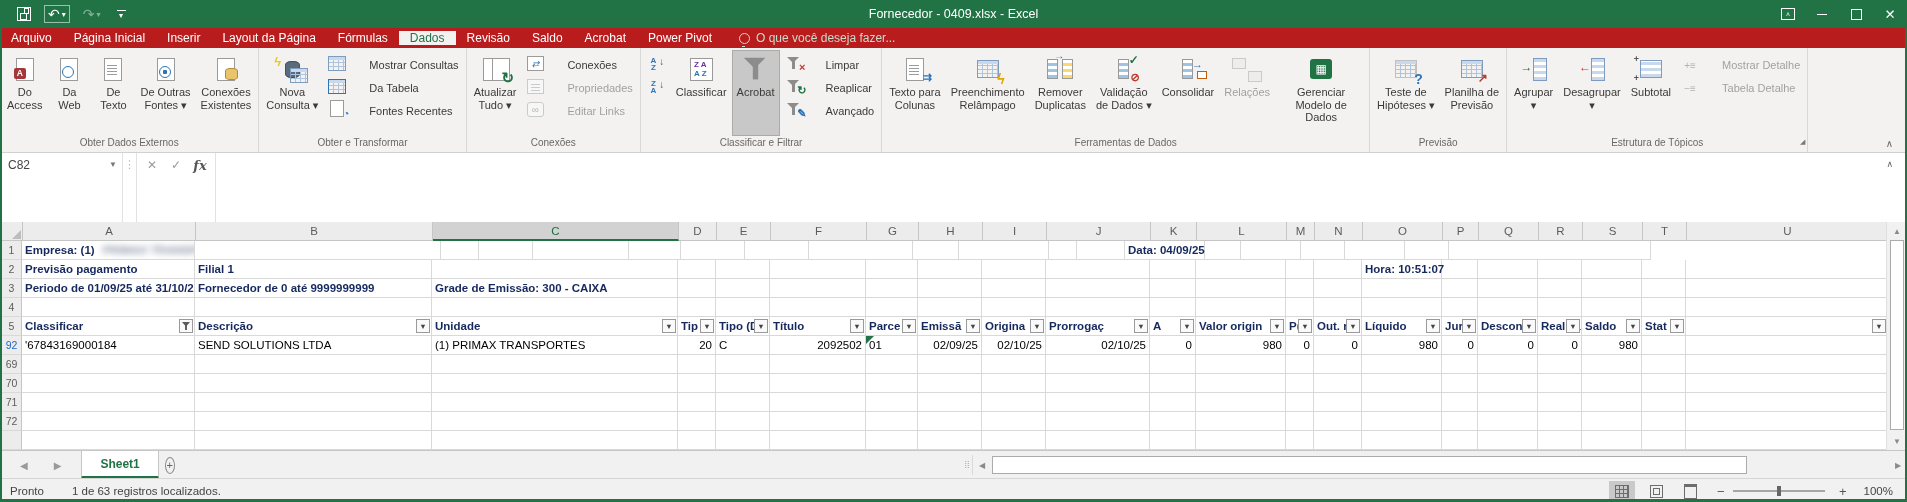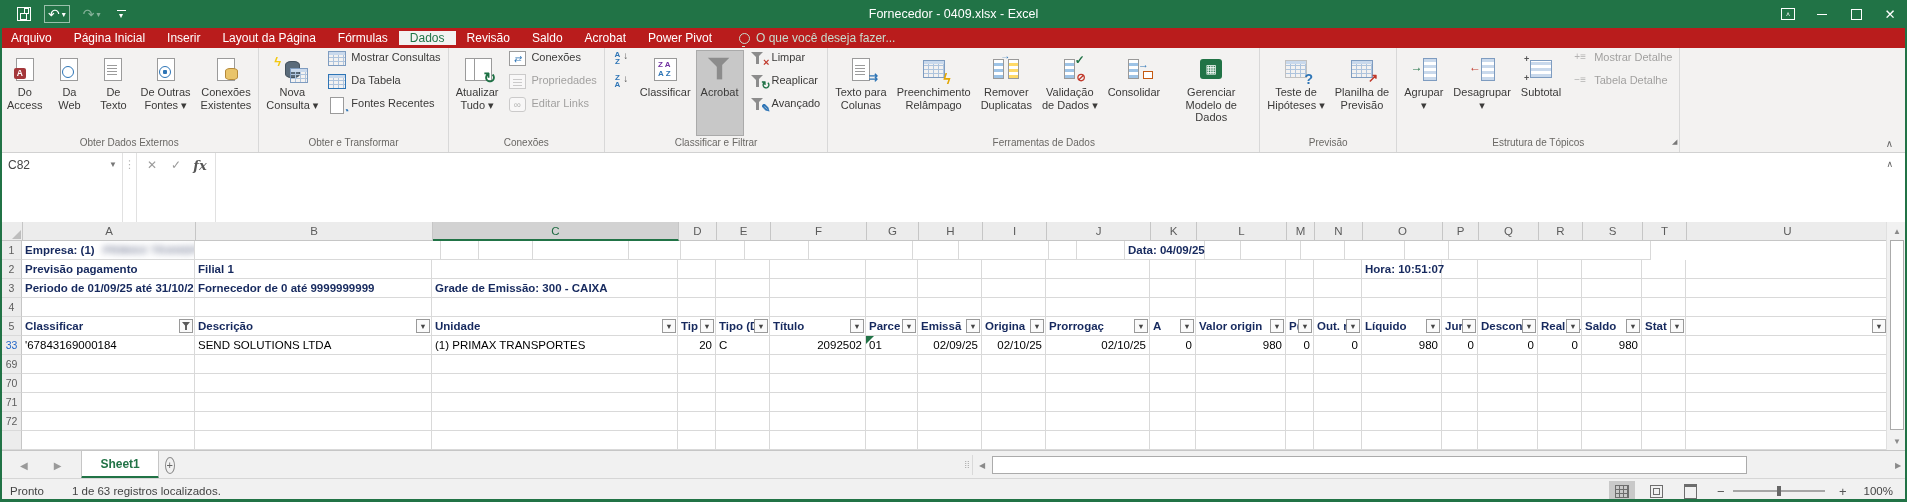--- a/index.html
+++ b/index.html
@@ -49,21 +49,21 @@
   .ritems{flex:1;display:flex;align-items:stretch;padding:2px 2px 0}
   .rglabel{height:16px;font-size:10px;color:#6a6865;text-align:center;line-height:14px;white-space:nowrap;padding:0 8px;position:relative}
   .launcher{position:absolute;right:2px;bottom:3px;font-size:7px;color:#777;font-style:normal}
   .rbig{min-width:44px;max-width:92px;display:flex;flex-direction:column;align-items:center;justify-content:flex-start;
         padding:3px 4px 1px;font-size:11px;color:#3b3a39;background:transparent;border:1px solid transparent}
   .rbig .bic{height:30px;display:flex;align-items:center;justify-content:center;margin-bottom:2px}
   .rbl{white-space:pre-line;text-align:center;line-height:12.5px}
   .rbig.on{background:#c8c8c8;border-color:#aaa}
   .rbig.dis,.rsmall.dis{opacity:.45}
   .rstack{display:flex;flex-direction:column;justify-content:flex-start;padding:1px 2px;gap:3px}
-  .rsmall{display:flex;align-items:flex-start;gap:5px;font-size:11px;color:#3b3a39;height:20px;padding:0 3px;background:none;border:none;white-space:nowrap}
+  .rsmall{display:flex;align-items:flex-end;gap:23px;font-size:11px;color:#3b3a39;height:20px;padding:0 3px;background:none;border:none;white-space:nowrap}
   .sic{width:18px;display:flex;justify-content:center;flex:0 0 auto}
   .collapse-rb{position:absolute;right:8px;bottom:2px;color:#666;font-size:10px;background:none;border:none}
 
   
   .relic{position:relative;width:26px;height:24px;display:inline-flex;align-items:center;justify-content:center}
   .ov{position:absolute;font-style:normal;font-weight:bold;font-size:11px;line-height:1}
   .pg{width:16px;height:21px;background:#fff;border:1px solid #9b9b9b;position:relative;display:inline-block}
   .pgs{width:12px;height:15px;background:#fff;border:1px solid #9b9b9b;position:relative;display:inline-block}
   .badge{position:absolute;left:-3px;bottom:1px;width:12px;height:11px;border-radius:2px;color:#fff;font-size:8.5px;font-weight:bold;
          display:flex;align-items:center;justify-content:center;font-style:normal}
@@ -476,20 +476,29 @@
           <button class="rbig">
             <span class="bic">
               <span class="relic">
                 <span class="colic c1"></span>
                 <i class="ov" style="color:#2e75b6;right:-2px;top:2px">→</i>
                 <b style="position:absolute;right:-6px;bottom:2px;width:8px;height:6px;border:1.5px solid #c55a11;background:#fff"></b>
               </span>
             </span>
             <span class="rbl">Consolidar</span>
           </button>
+          <button class="rbig dis">
+            <span class="bic">
+              <span class="relic">
+                <b class="relbox" style="left:-2px;top:1px"></b>
+                <b class="relbox" style="right:-2px;bottom:-1px"></b>
+              </span>
+            </span>
+            <span class="rbl">Relações</span>
+          </button>
           <button class="rbig">
             <span class="bic">
               <span class="dbgreen">▦</span>
             </span>
             <span class="rbl">Gerenciar
 Modelo de Dados</span>
           </button>
         </div>
         <div class="rglabel">Ferramentas de Dados</div>
       </div>
@@ -727,21 +736,21 @@
         <div class="gcell fhead clip" style="width: 48px;"><span>Out. r</span><button class="dd">▼</button></div>
         <div class="gcell fhead clip" style="width: 80px;"><span>Líquido</span><button class="dd">▼</button></div>
         <div class="gcell fhead clip" style="width: 36px;"><span>Jur</span><button class="dd">▼</button></div>
         <div class="gcell fhead clip" style="width: 60px;"><span>Descon</span><button class="dd">▼</button></div>
         <div class="gcell fhead clip" style="width: 44px;"><span>Realizad</span><button class="dd">▼</button></div>
         <div class="gcell fhead clip" style="width: 60px;"><span>Saldo</span><button class="dd">▼</button></div>
         <div class="gcell fhead" style="width: 44px;"><span>Stat</span><button class="dd">▼</button></div>
         <div class="gcell fhead" style="width: 202px;"><span></span><button class="dd">▼</button></div>
       </div>
       <div class="grow">
-        <div class="gut blue">33</div>
+        <div class="gut blue">92</div>
         <div class="gcell clip" style="width: 173px;"><span>'67843169000184</span></div>
         <div class="gcell clip" style="width: 237px;"><span>SEND SOLUTIONS LTDA</span></div>
         <div class="gcell clip" style="width: 246px;"><span>(1) PRIMAX TRANSPORTES</span></div>
         <div class="gcell clip" style="width: 38px; text-align: right;"><span>20</span></div>
         <div class="gcell clip" style="width: 54px;"><span>C</span></div>
         <div class="gcell clip" style="width: 96px; text-align: right;"><span>2092502</span></div>
         <div class="gcell flagtri clip" style="width: 52px;"><span>01</span></div>
         <div class="gcell clip" style="width: 64px; text-align: right;"><span>02/09/25</span></div>
         <div class="gcell clip" style="width: 64px; text-align: right;"><span>02/10/25</span></div>
         <div class="gcell clip" style="width: 104px; text-align: right;"><span>02/10/25</span></div>

